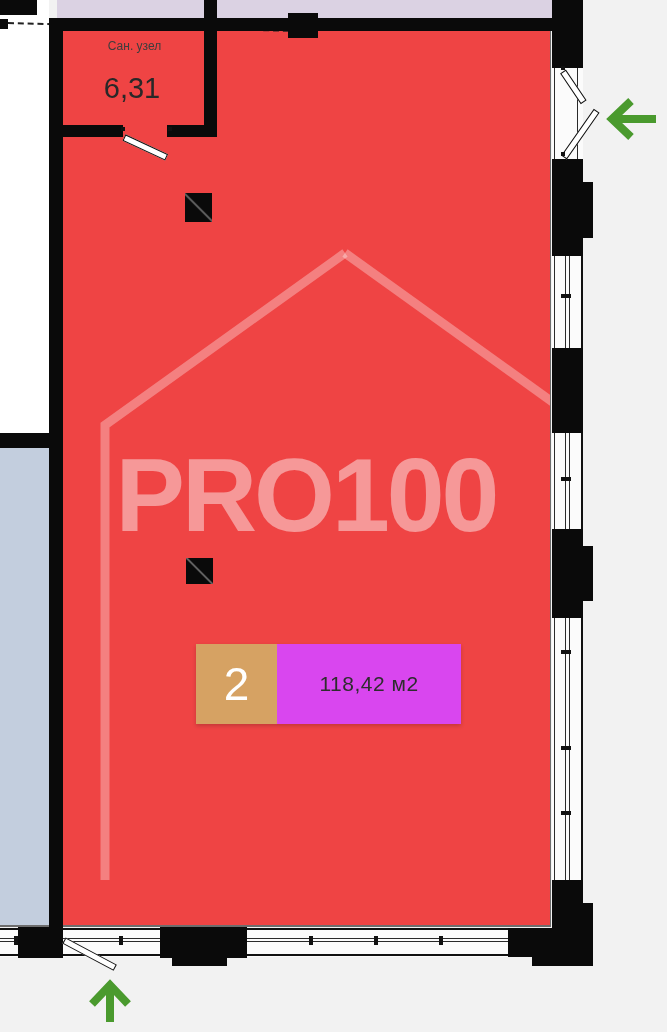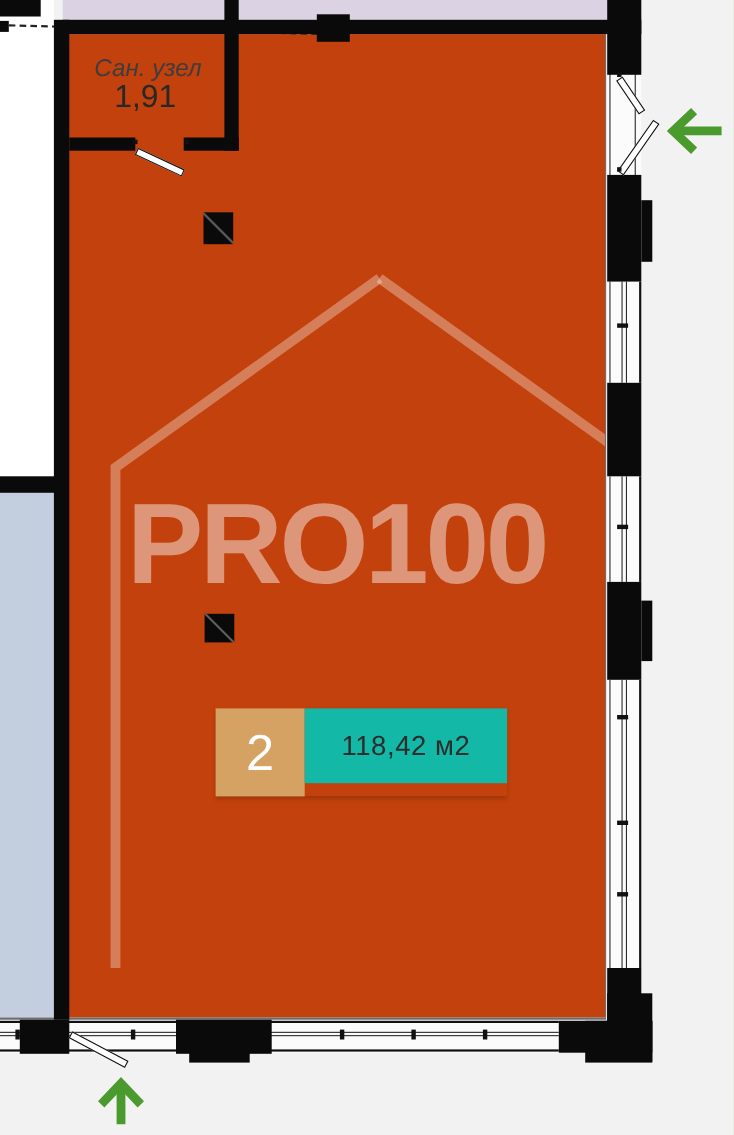--- a/index.html
+++ b/index.html
@@ -3,21 +3,21 @@
 <meta charset="utf-8">
 <style>
   html,body{margin:0;padding:0;background:#e8e8e8;}
   .plan{position:relative;width:667px;height:1032px;background:#F2F2F2;overflow:hidden;
         font-family:"Liberation Sans",sans-serif;}
   .abs{position:absolute;}
   
   .region-white{background:#FFFFFF;}
   .region-lavender{background:#DBD2E3;}
   .region-blue{background:#C3CEDE;}
-  .room{left:62px;top:31px;width:488px;height:894px;background:#c2410c;overflow:hidden;}
+  .room{left:62px;top:31px;width:488px;height:894px;background:#ef4444;overflow:hidden;}
   
   .wall{background:#0A0A0A;}
   .edge-line{background:#6d6d6d;}
   
   .wm-text{color:rgba(255,255,255,0.45);text-align:center;width:448px;left:20px;}
   .wm-brand{top:412px;font-size:104px;font-weight:bold;letter-spacing:-3px;line-height:1;}
   .wm-sub{top:548px;font-size:60px;font-weight:normal;letter-spacing:1px;line-height:1;}
   
   .column{background:#0A0A0A;
     background-image:linear-gradient(45deg,transparent 46%,rgba(255,255,255,0.35) 49%,rgba(255,255,255,0.35) 51%,transparent 54%);}
@@ -27,27 +27,27 @@
   .win-line-v.thick{width:2px;background:#111;}
   .win-line-h{background:#2a2a2a;height:1px;}
   .win-line-h.thick{height:2px;background:#111;}
   .mullion-h{width:10px;height:4px;background:#111;}
   .mullion-v{width:4px;height:9px;background:#111;}
   
   .door-leaf{height:5px;background:#FFFFFF;border:1px solid #111;transform-origin:left center;}
   .hinge{width:4px;height:4px;background:#111;}
   .dashed-line{border-top:2px dashed #222;transform-origin:left center;}
   
-  .bath-name{left:62px;top:49px;width:145px;text-align:center;font-size:22px;color:#3d3d3d;font-style:italic;}
+  .bath-name{left:62px;top:39px;width:145px;text-align:center;font-size:12px;color:#3d3d3d;}
   .bath-area{left:62px;top:72px;width:140px;text-align:center;font-size:29px;color:#282828;}
   
   .unit-label{left:196px;top:644px;display:flex;box-shadow:0 2px 4px rgba(0,0,0,0.18);}
   .unit-num{width:81px;height:80px;background:#D6A263;color:#FFFFFF;font-size:46px;
             display:flex;align-items:center;justify-content:center;}
-  .unit-area{width:184px;height:68px;background:#14b8a6;color:#2D2D2D;font-size:25px;letter-spacing:0.5px;
+  .unit-area{width:184px;height:80px;background:#d946ef;color:#2D2D2D;font-size:21px;letter-spacing:0.5px;
             display:flex;align-items:center;justify-content:center;}
 </style>
 </head>
 <body>
 
 <div class="plan">
 
   <div class="abs region-white" style="left:0;top:15px;width:49px;height:418px;"></div>
   <div class="abs region-white" style="left:37px;top:0;width:12px;height:17px;"></div>
   <div class="abs region-lavender" style="left:57px;top:0;width:495px;height:19px;"></div>
@@ -138,20 +138,20 @@
   <svg class="abs" style="left:600px;top:95px;" width="62" height="48" viewBox="0 0 62 48">
     <line x1="56" y1="24" x2="13" y2="24" stroke="#4A9A2E" stroke-width="8"></line>
     <polyline points="31,6 12,24 31,42" fill="none" stroke="#4A9A2E" stroke-width="8"></polyline>
   </svg>
   <svg class="abs" style="left:84px;top:976px;" width="52" height="50" viewBox="0 0 52 50">
     <line x1="26" y1="46" x2="26" y2="10" stroke="#4A9A2E" stroke-width="8"></line>
     <polyline points="8,28 26,9 44,28" fill="none" stroke="#4A9A2E" stroke-width="8"></polyline>
   </svg>
 
   <div class="abs bath-name">Сан. узел</div>
-  <div class="abs bath-area">1,91</div>
+  <div class="abs bath-area">6,31</div>
 
   <div class="abs unit-label">
     <div class="unit-num">2</div>
     <div class="unit-area">118,42 м2</div>
   </div>
 
 </div>
 
 </body></html>

